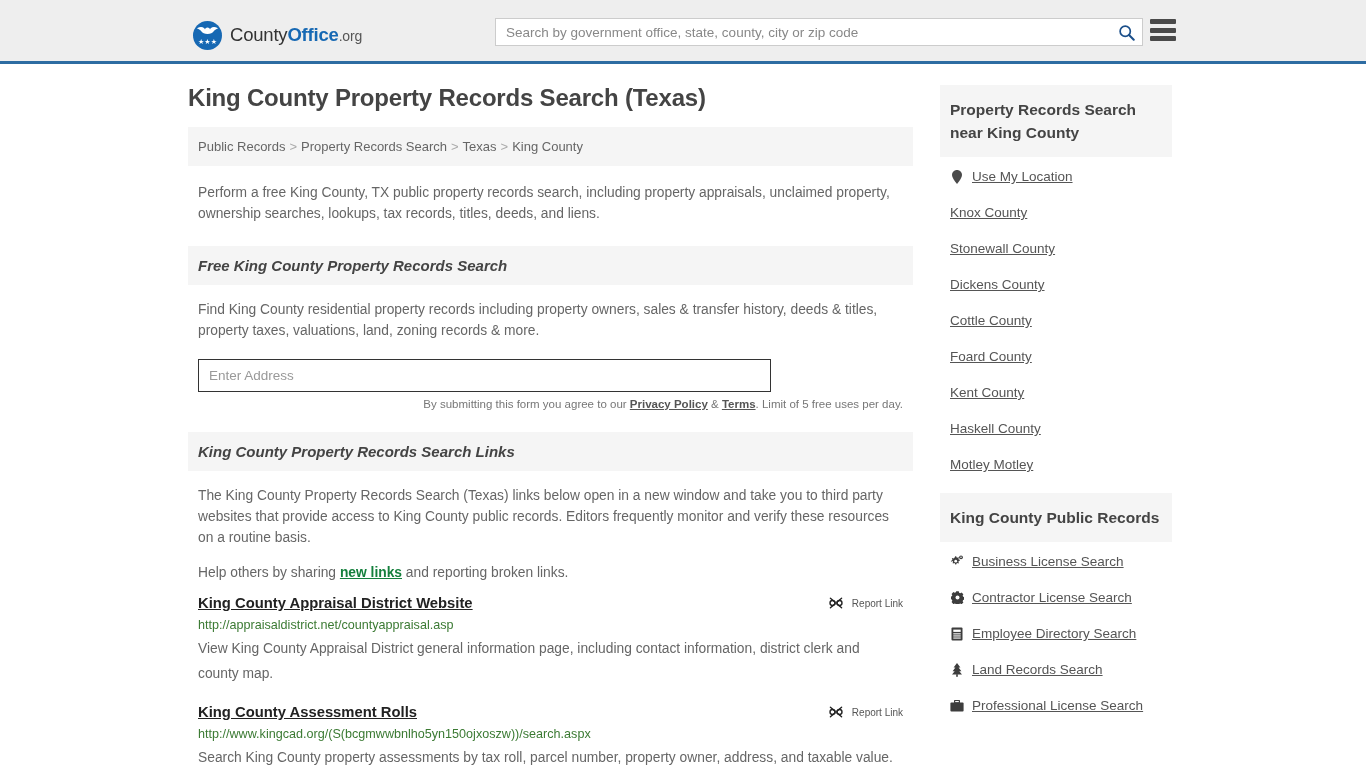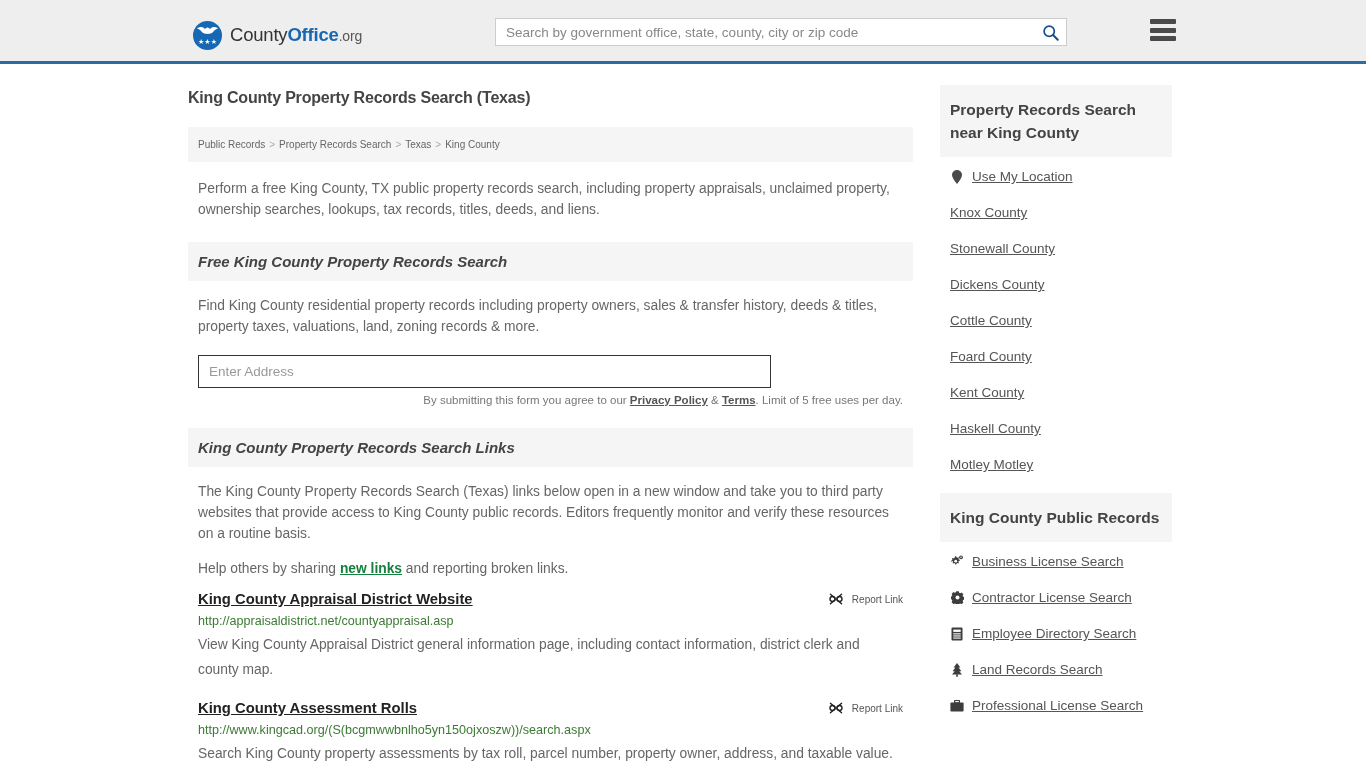--- a/index.html
+++ b/index.html
@@ -57,21 +57,21 @@
     letter-spacing: -0.2px;
     white-space: nowrap;
   }
   .brand-text .b { color: #1668b3; font-weight: bold; }
   .brand-text .c { font-weight: normal; }
   .brand-text .org { font-size: 14px; color: #555; }
 
   .header-search {
     position: absolute;
     left: 495px; top: 18px;
-    width: 572px; height: 28px;
+    width: 648px; height: 28px;
     background: #ffffff;
     border: 1px solid #cccccc;
     display: flex;
     align-items: center;
   }
   .header-search input {
     flex: 1 1 auto;
     border: 0; outline: 0;
     height: 26px;
     padding: 0 8px 0 10px;
@@ -108,42 +108,42 @@
     margin: 0 auto;
     position: relative;
     padding-top: 21px;
     display: flex;
     gap: 18px;
   }
   .col-main { width: 725px; flex: 0 0 725px; }
   .col-side { width: 232px; flex: 0 0 232px; margin-left: 9px; }
 
   h1.page-title {
-    font-size: 16px;
+    font-size: 24px;
     line-height: 26px;
     color: #444444;
     font-weight: bold;
     margin: 0 0 16px 0;
     letter-spacing: -0.2px;
   }
 
   
   .panel { margin-bottom: 0; }
   .panel-head {
     background: #f5f5f5;
     padding: 11px 10px 11px 10px;
     font-size: 15px;
     font-weight: bold;
     color: #444444;
     font-style: italic;
   }
   .breadcrumb {
     background: #f5f5f5;
     padding: 12px 10px;
-    font-size: 10px;
+    font-size: 13px;
     color: #999999;
   }
   .breadcrumb a {
     color: #666666;
     text-decoration: none;
   }
   .breadcrumb .sep { color: #aaaaaa; padding: 0 4px; }
 
   .lead {
     font-size: 13.8px;

